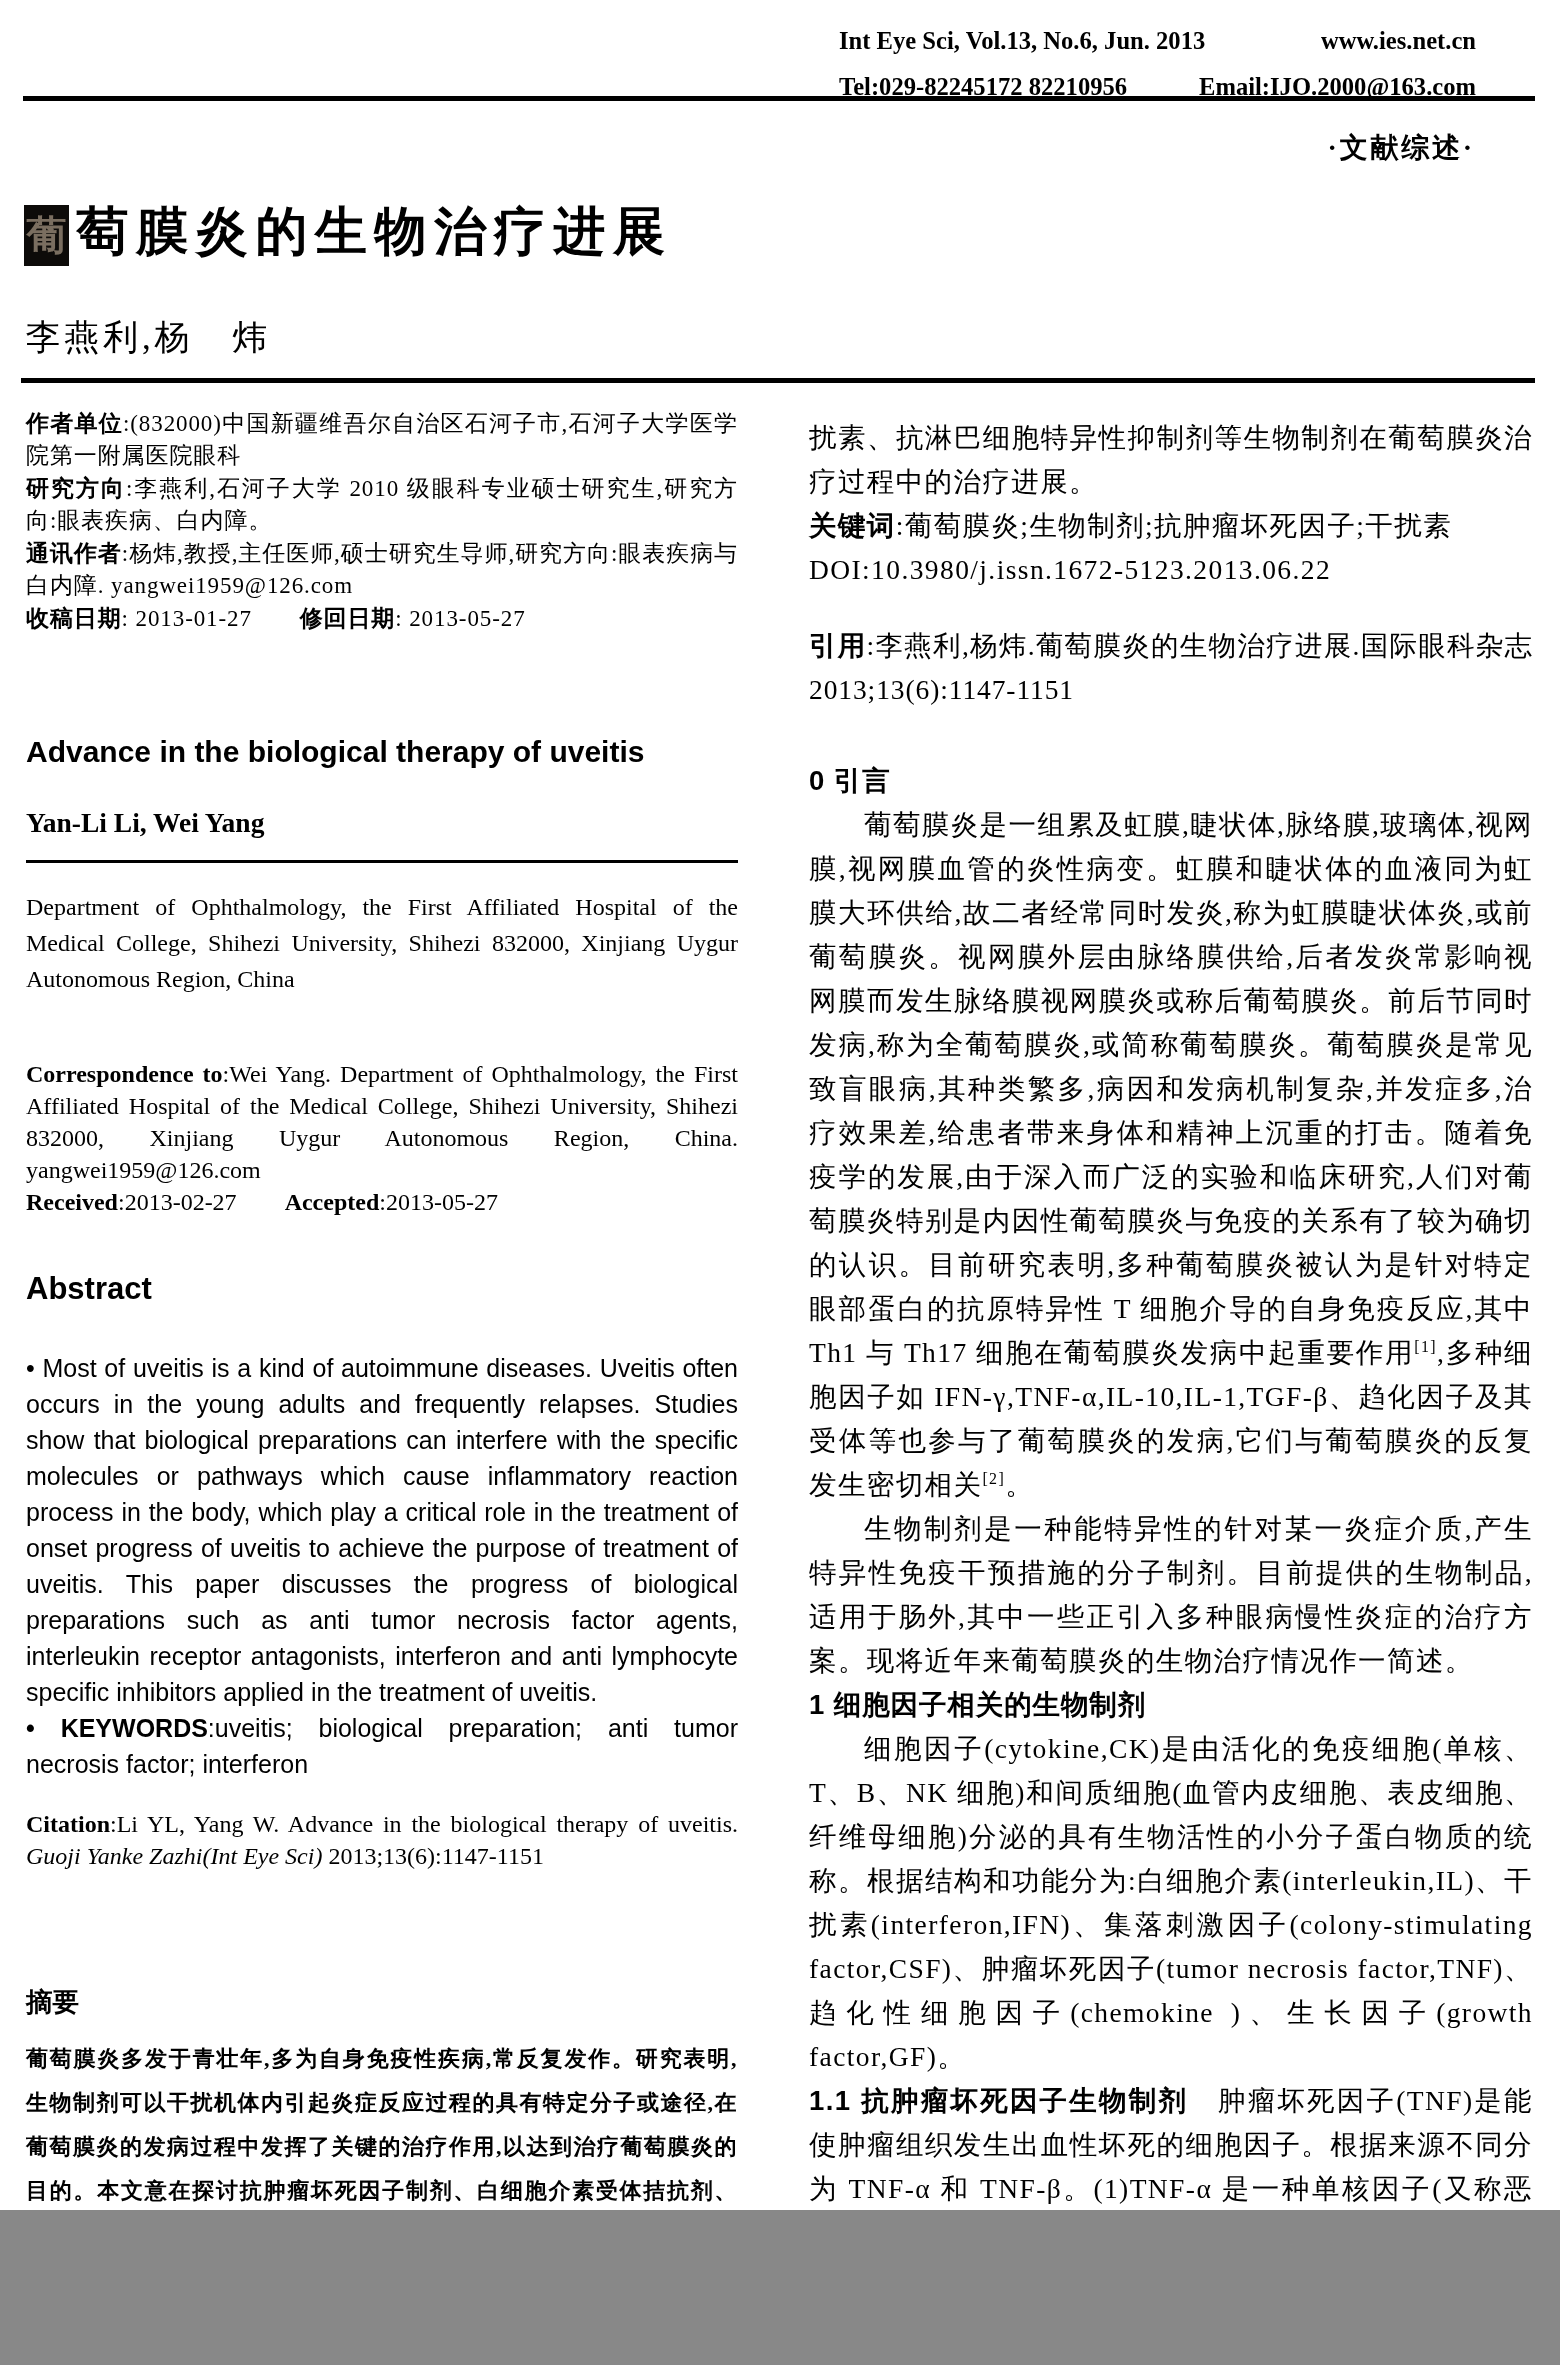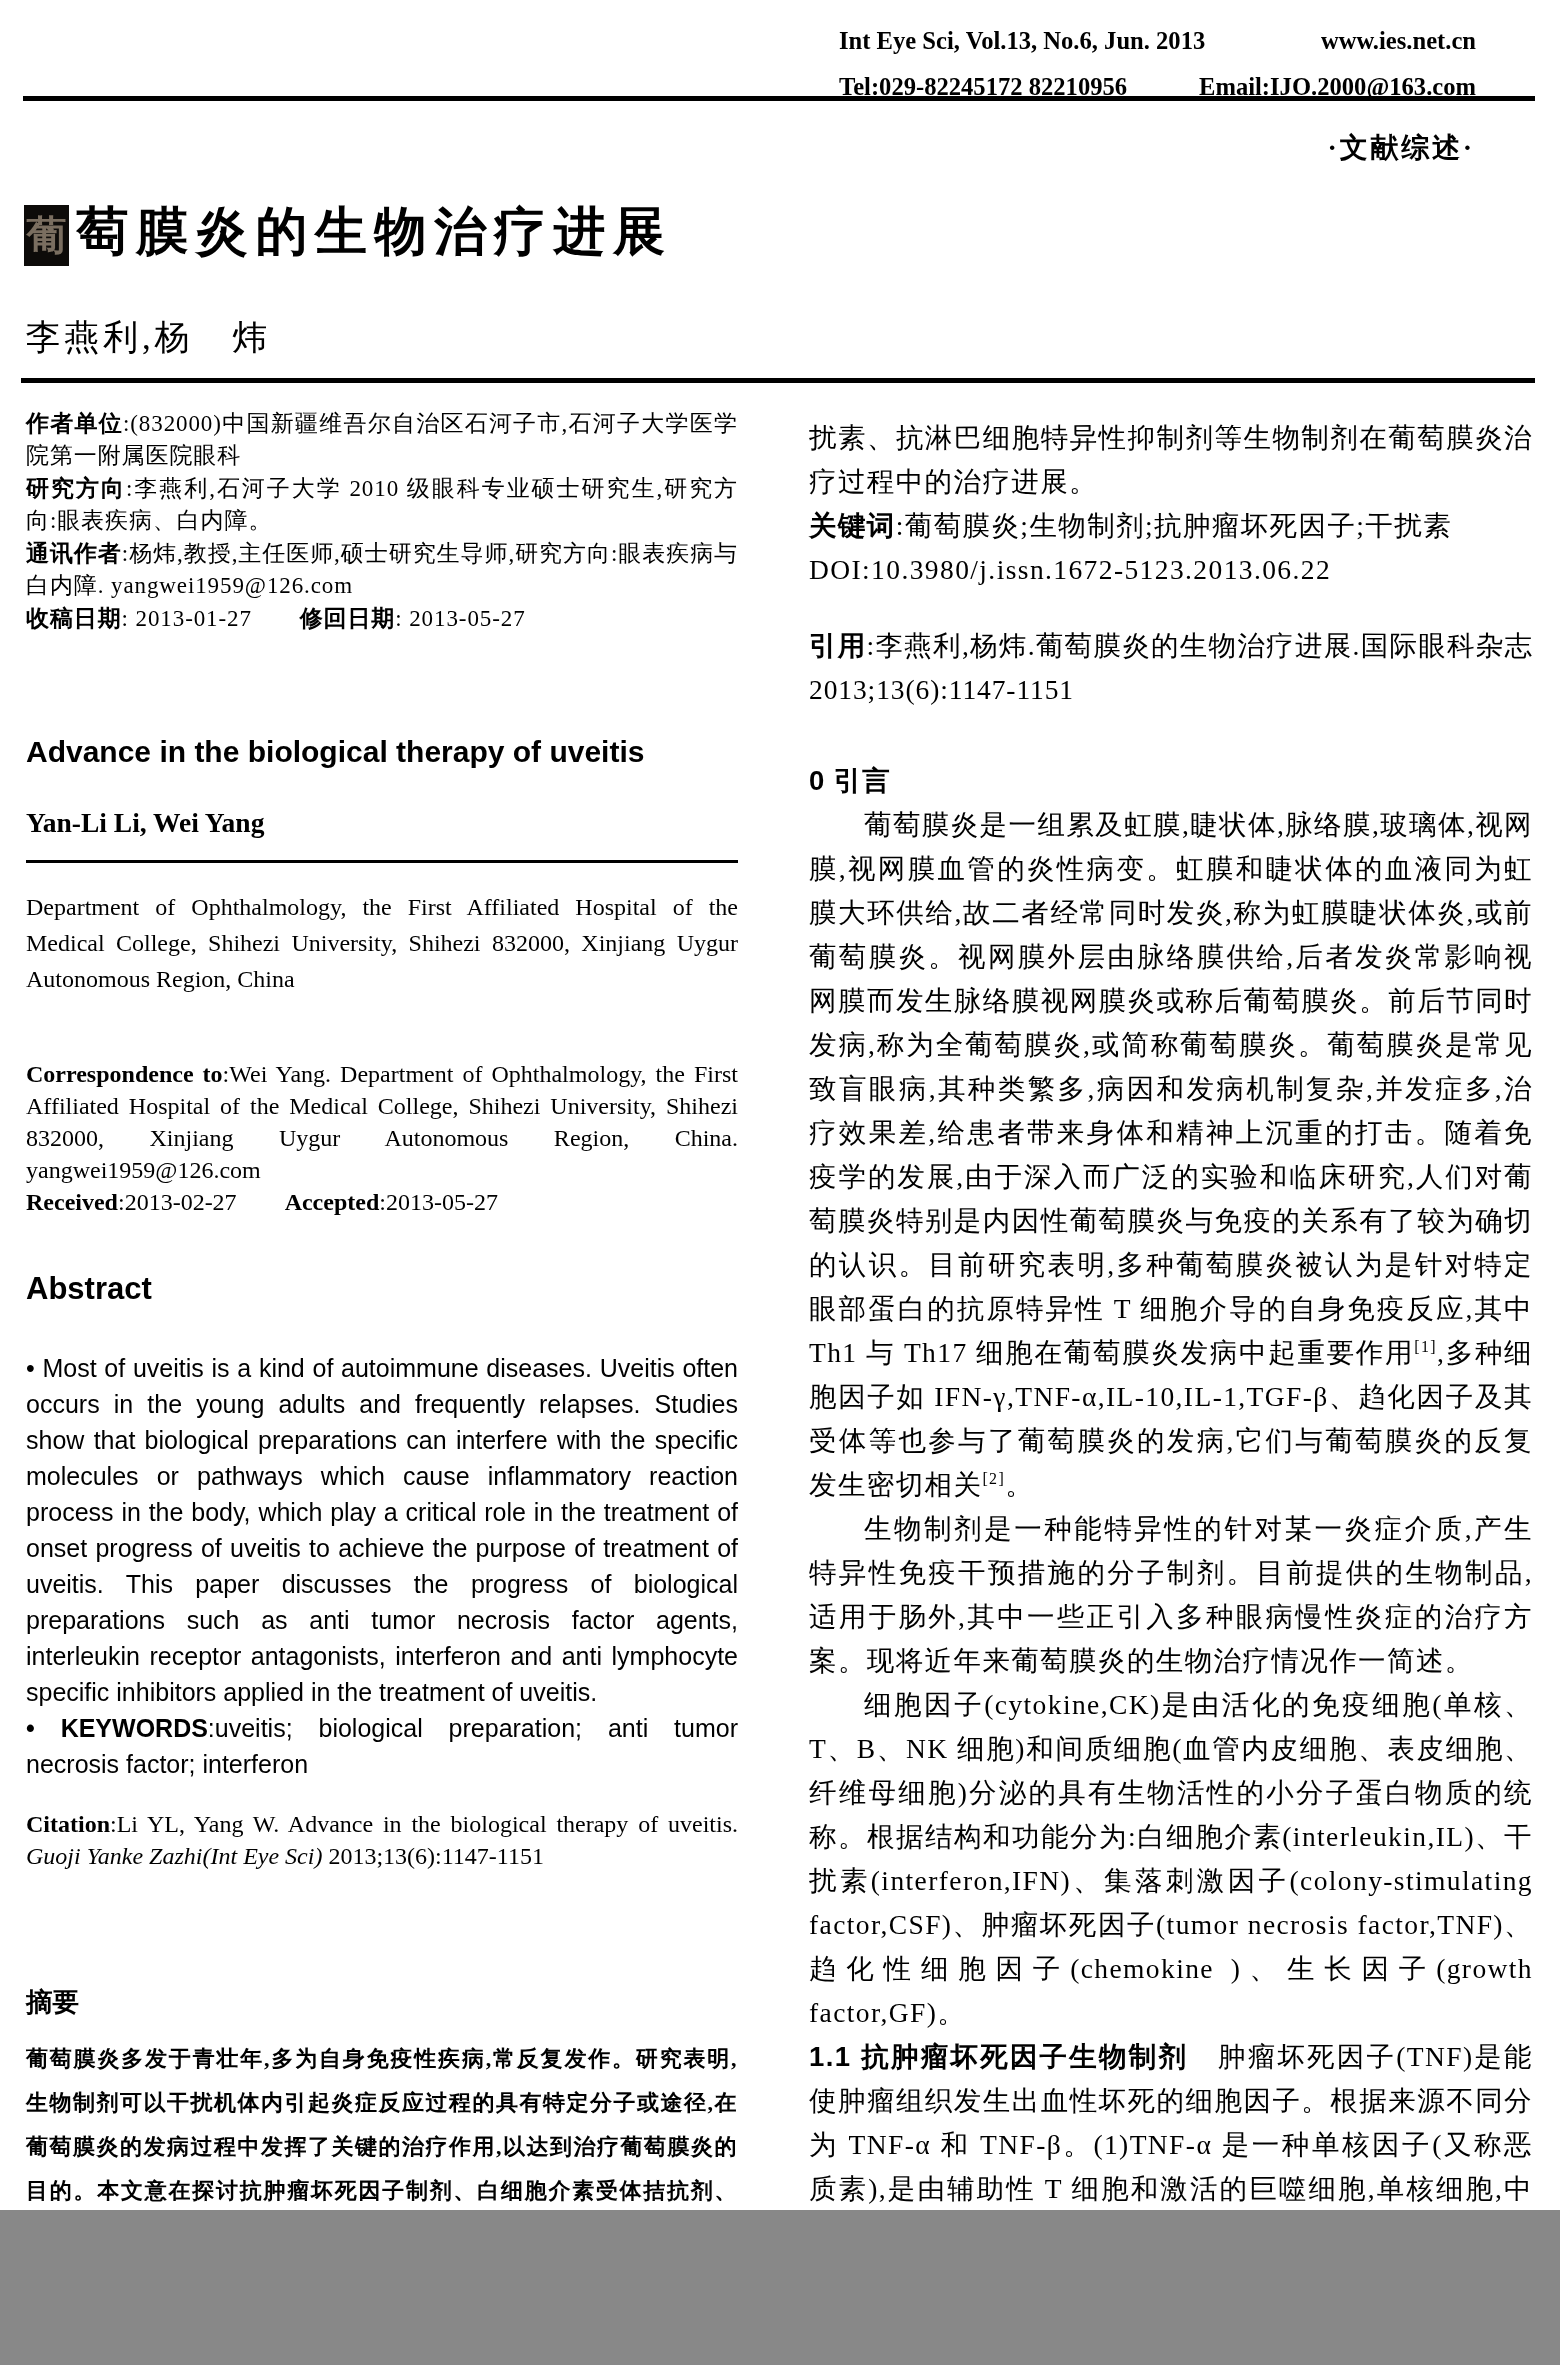--- a/index.html
+++ b/index.html
@@ -167,20 +167,21 @@
       <p><b>关键词</b><span>:葡萄膜炎;生物制剂;抗肿瘤坏死因子;干扰素</span></p>
       <p>DOI:10.3980/j.issn.1672-5123.2013.06.22</p>
     </div>
 
     <p class="rc-cite zh justify"><b>引用</b><span>:李燕利,杨炜.葡萄膜炎的生物治疗进展.国际眼科杂志2013;13(6):1147-1151</span></p>
 
     <div class="rc-flow zh">
       <div class="sec-heading">0 引言</div>
       <p class="justify indent"><span>葡萄膜炎是一组累及虹膜,睫状体,脉络膜,玻璃体,视网膜,视网膜血管的炎性病变。虹膜和睫状体的血液同为虹膜大环供给,故二者经常同时发炎,称为虹膜睫状体炎,或前葡萄膜炎。视网膜外层由脉络膜供给,后者发炎常影响视网膜而发生脉络膜视网膜炎或称后葡萄膜炎。前后节同时发病,称为全葡萄膜炎,或简称葡萄膜炎。葡萄膜炎是常见致盲眼病,其种类繁多,病因和发病机制复杂,并发症多,治疗效果差,给患者带来身体和精神上沉重的打击。随着免疫学的发展,由于深入而广泛的实验和临床研究,人们对葡萄膜炎特别是内因性葡萄膜炎与免疫的关系有了较为确切的认识。目前研究表明,多种葡萄膜炎被认为是针对特定眼部蛋白的抗原特异性 T 细胞介导的自身免疫反应,其中 Th1 与 Th17 细胞在葡萄膜炎发病中起重要作用</span><sup>[1]</sup><span>,多种细胞因子如 IFN-γ,TNF-α,IL-10,IL-1,TGF-β、趋化因子及其受体等也参与了葡萄膜炎的发病,它们与葡萄膜炎的反复发生密切相关</span><sup>[2]</sup><span>。</span></p>
       <p class="justify indent">生物制剂是一种能特异性的针对某一炎症介质,产生特异性免疫干预措施的分子制剂。目前提供的生物制品,适用于肠外,其中一些正引入多种眼病慢性炎症的治疗方案。现将近年来葡萄膜炎的生物治疗情况作一简述。</p>
+      <div class="sec-heading">1 细胞因子相关的生物制剂</div>
       <p class="justify indent">细胞因子(cytokine,CK)是由活化的免疫细胞(单核、T、B、NK 细胞)和间质细胞(血管内皮细胞、表皮细胞、纤维母细胞)分泌的具有生物活性的小分子蛋白物质的统称。根据结构和功能分为:白细胞介素(interleukin,IL)、干扰素(interferon,IFN)、集落刺激因子(colony-stimulating factor,CSF)、肿瘤坏死因子(tumor necrosis factor,TNF)、趋化性细胞因子(chemokine )、生长因子(growth factor,GF)。</p>
       <p class="justify"><b>1.1 抗肿瘤坏死因子生物制剂</b><span>　肿瘤坏死因子(TNF)是能使肿瘤组织发生出血性坏死的细胞因子。根据来源不同分为 TNF-α 和 TNF-β。(1)TNF-α 是一种单核因子(又称恶质素),是由辅助性 T 细胞和激活的巨噬细胞,单核细胞,中性粒细胞和内皮细胞的合成;(2)TNF-β 是一</span></p>
     </div>
   </div>
 
   <div class="page-number">1948</div>
 </div>
 
 
 </body></html>

